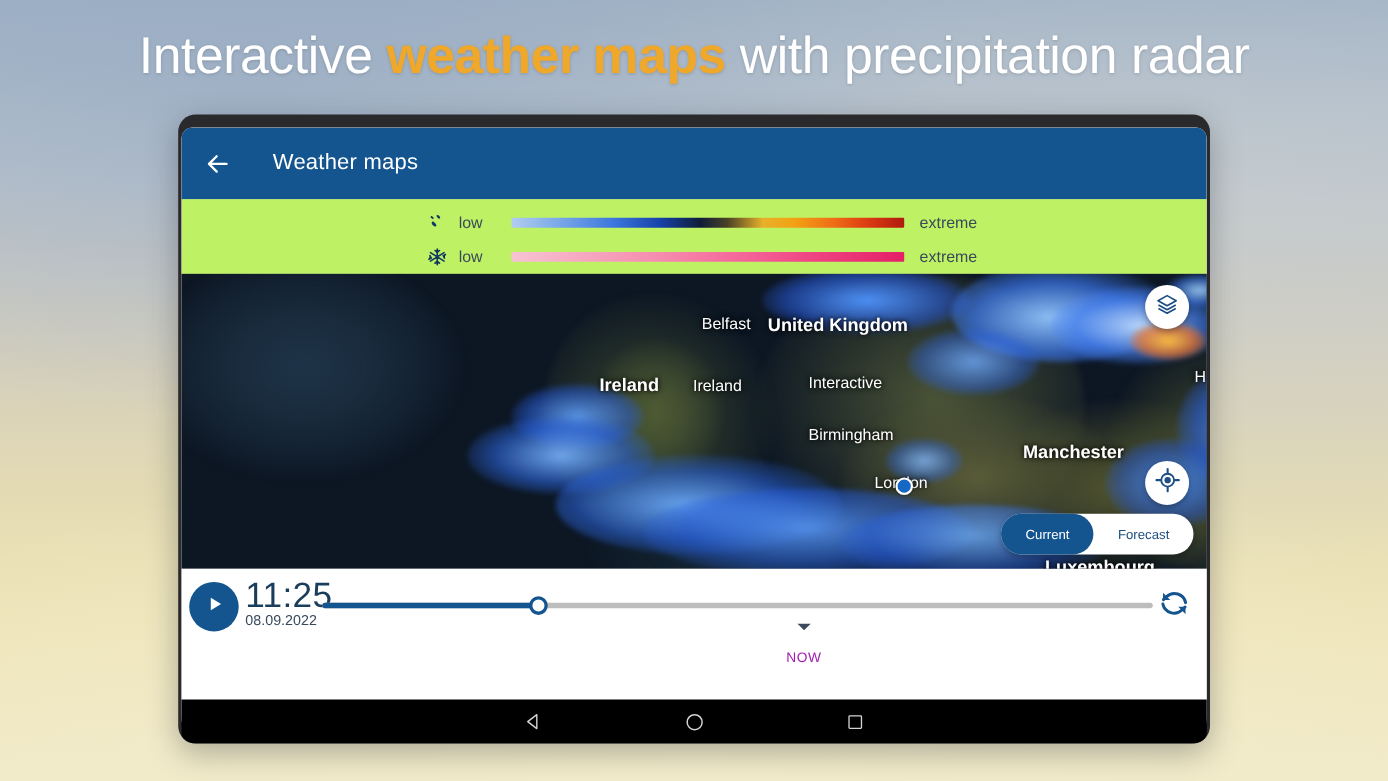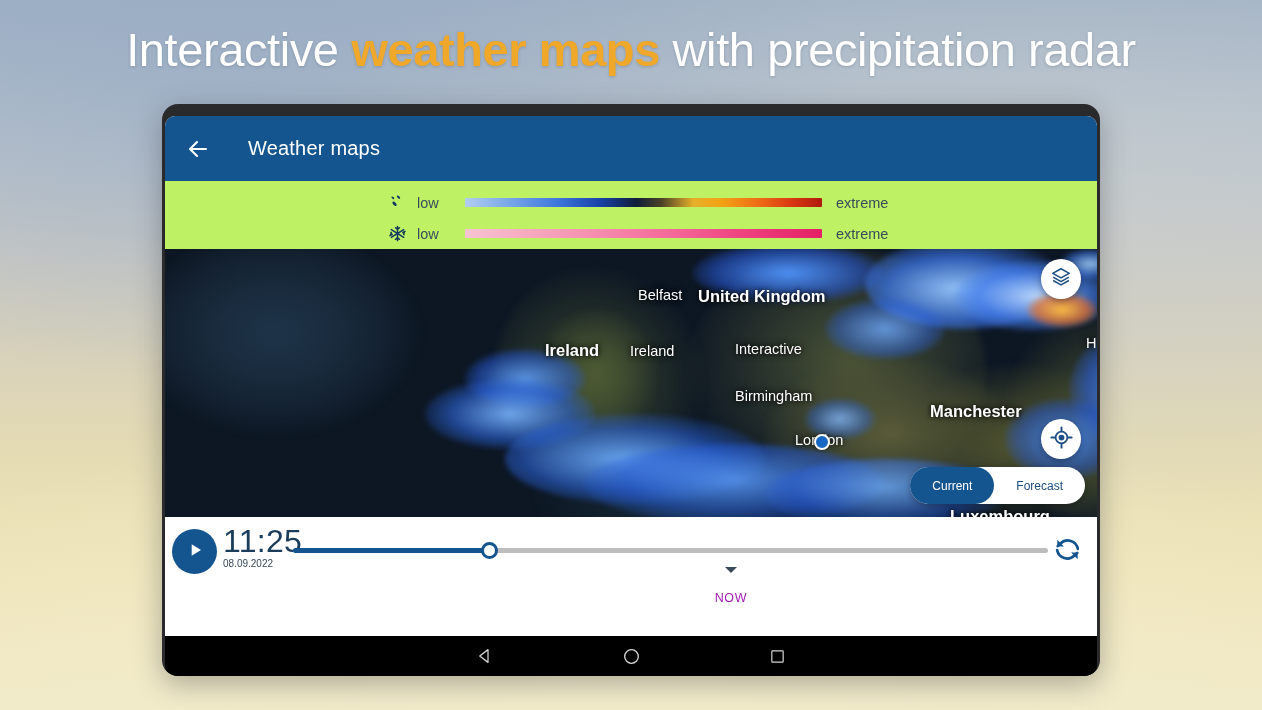--- a/index.html
+++ b/index.html
@@ -282,21 +282,21 @@
     left: 58px; top: 10px;
     width: 80px;
   }
   #time-value {
     font-size: 32px;
     color: #1b3d5c;
     line-height: 28px;
     letter-spacing: .3px;
   }
   #date-value {
-    font-size: 10px;
+    font-size: 13px;
     color: #374a5c;
     line-height: 16px;
     margin-top: 1px;
   }
   #slider-wrap {
     position: absolute;
     left: 128px;
     top: 31px;
     width: 755px;
     height: 6px;

